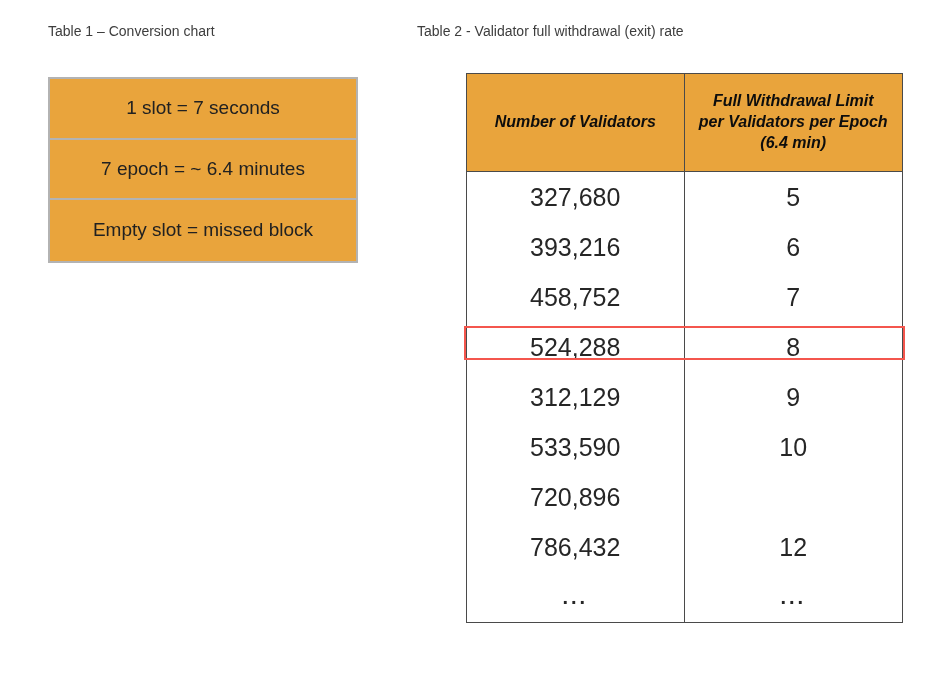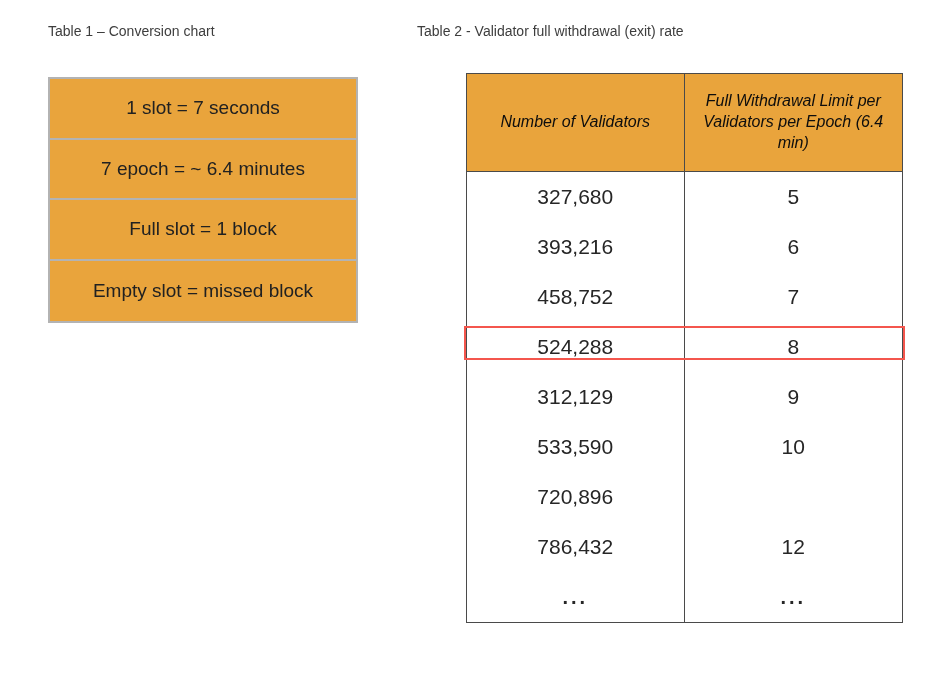--- a/index.html
+++ b/index.html
@@ -55,40 +55,40 @@
     height: 98px;
     background: #E9A43C;
     border-bottom: 1px solid #4a4a4a;
   }
   .t2-hcell {
     width: 50%;
     display: flex;
     align-items: center;
     justify-content: center;
     text-align: center;
-    font-weight: normal;
+    font-weight: bold;
     font-style: italic;
     font-size: 16px;
     line-height: 1.3;
     color: #0d0d0d;
     padding: 2px 14px;
   }
   .t2-hcell.left { border-right: 1px solid #4a4a4a; }
 
   .t2-row {
     display: flex;
     height: 50px;
     position: relative;
   }
   .t2-cell {
     width: 50%;
     display: flex;
     align-items: center;
     justify-content: center;
-    font-size: 21px;
+    font-size: 25px;
     color: #262626;
   }
   .t2-cell.left { border-right: 1px solid #4a4a4a; }
 
   .t2-row.highlight::after {
     content: "";
     position: absolute;
     left: -3px; right: -3px; top: 4px; bottom: 12px;
     border: 2px solid #F4564D;
     pointer-events: none;
@@ -102,21 +102,20 @@
 </head>
 <body>
 
 <div class="title" id="t1-title">Table 1 – Conversion chart</div>
 
 <div class="title" id="t2-title">Table 2 - Validator full withdrawal (exit) rate</div>
 
 <div id="table1">
     <div class="t1-row">1 slot = 7 seconds</div>
     <div class="t1-row">7 epoch = ~ 6.4 minutes</div>
-    <div class="t1-row">Full slot = 1 block</div>
     <div class="t1-row">Empty slot = missed block</div>
   </div>
 
 <div id="table2">
   <div class="t2-header">
     <div class="t2-hcell left">Number of Validators</div>
     <div class="t2-hcell">Full Withdrawal Limit per Validators per Epoch (6.4 min)</div>
   </div>
   <div id="t2-body">
       <div class="t2-row">

